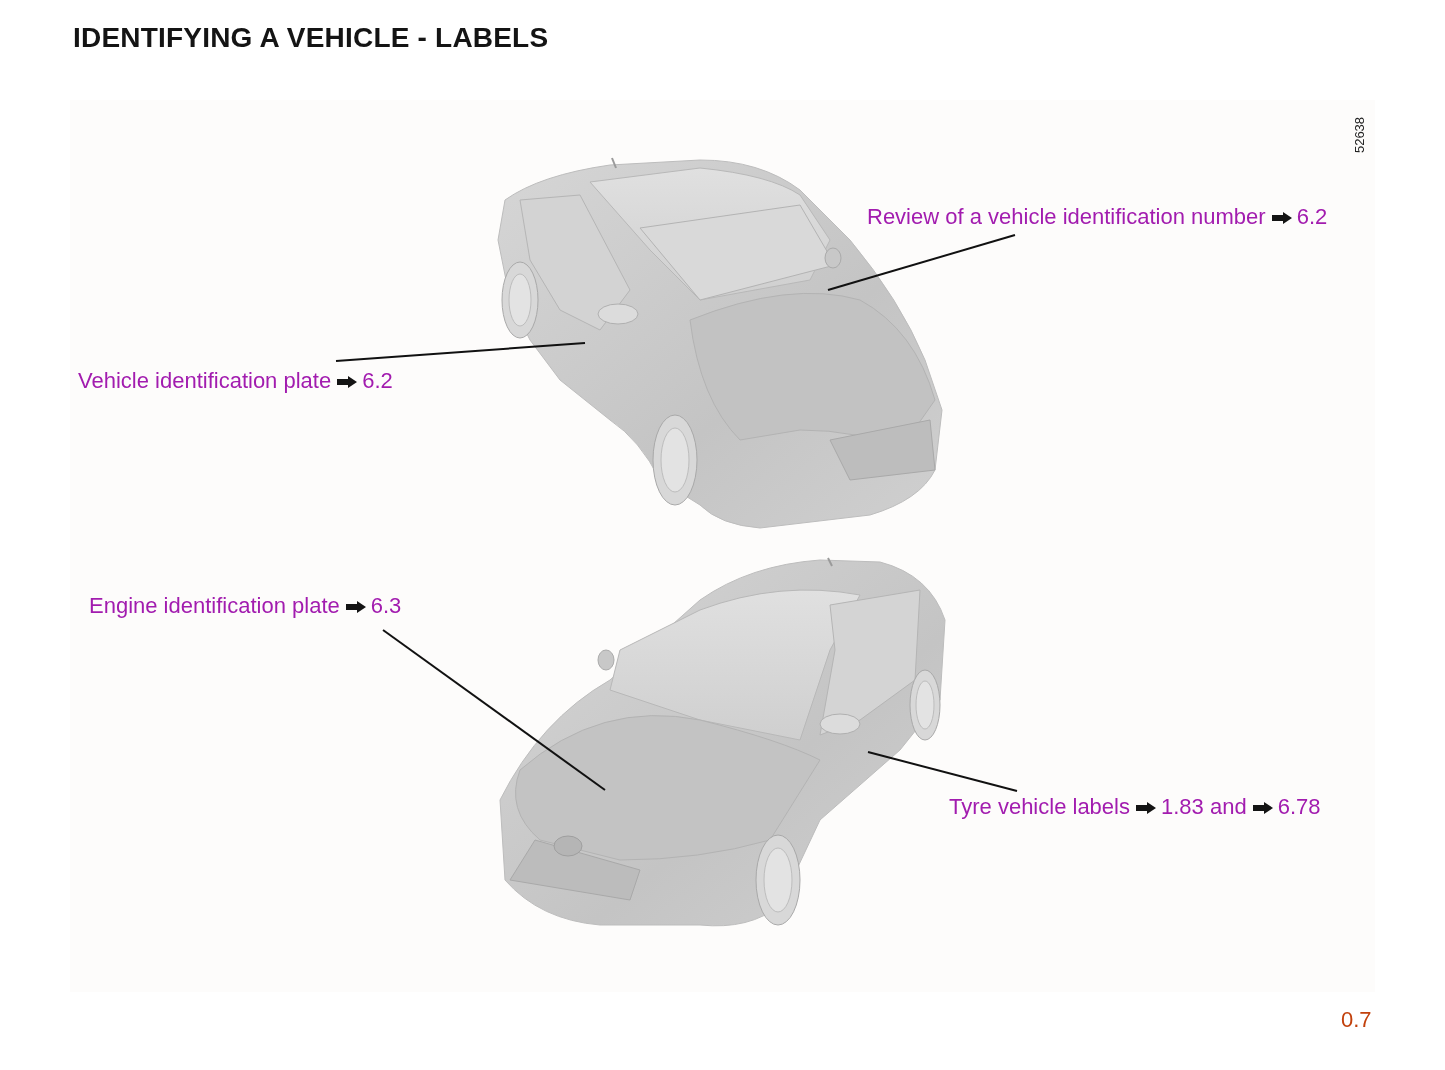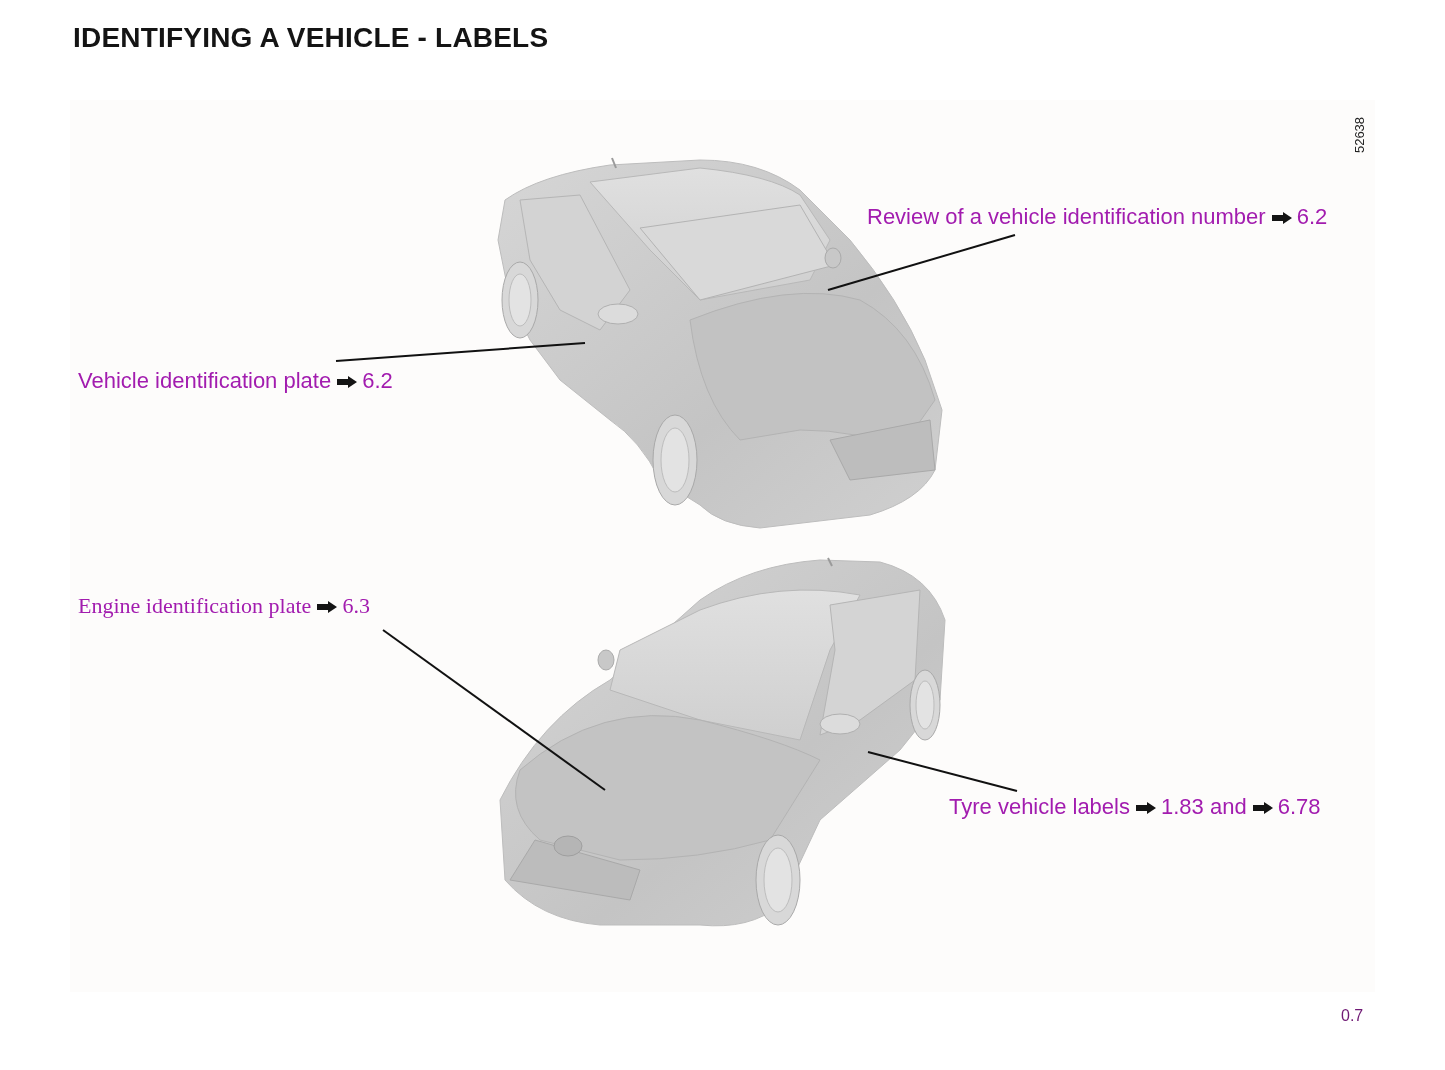--- a/index.html
+++ b/index.html
@@ -8,21 +8,21 @@
     .page-title { position: absolute; left: 73px; top: 22px; margin: 0;
                   font-family: "Liberation Sans", sans-serif; font-weight: 700;
                   font-size: 28px; letter-spacing: 0.2px; color: #141414; }
     .figure { position: absolute; left: 70px; top: 100px; width: 1305px; height: 892px;
               background: #fdfcfb; }
     .figure-id { position: absolute; left: 1338px; top: 128px; width: 44px; height: 14px;
                  transform: rotate(-90deg); transform-origin: center; font-size: 13px;
                  color: #222; text-align: center; line-height: 14px; }
     .callout { position: absolute; font-size: 22px; color: #a21caf; white-space: nowrap; line-height: 24px; }
     .callout .arrow { display: inline-block; width: 22px; height: 14px; vertical-align: -1px; margin: 0 4px 0 5px; }
-    .page-number { position: absolute; left: 1341px; top: 1007px; font-size: 16px; color: #701a75; }
+    .page-number { position: absolute; left: 1341px; top: 1007px; font-size: 22px; color: #c2410c; }
     svg.art { position: absolute; left: 0; top: 0; }
   </style>
 </head>
 <body>
 
 <h1 class="page-title">IDENTIFYING A VEHICLE - LABELS</h1>
 
 <div class="figure"></div>
 
 <div class="figure-id">52638</div>
@@ -85,21 +85,21 @@
       <path d="M1 4 H12 V1 L21 7 L12 13 V10 H1 Z" fill="#141414"></path>
     </svg><span>6.2</span>
 </div>
 
 <div class="callout" style="left:72px; top:369px;margin-left:6px;">
   <span>Vehicle identification plate</span><svg class="arrow" viewBox="0 0 22 14">
       <path d="M1 4 H12 V1 L21 7 L12 13 V10 H1 Z" fill="#141414"></path>
     </svg><span>6.2</span>
 </div>
 
-<div class="callout" style="left:78px; top:594px;font-family:Liberation Serif, serif;">
+<div class="callout" style="left:89px; top:594px;">
   <span>Engine identification plate</span><svg class="arrow" viewBox="0 0 22 14">
       <path d="M1 4 H12 V1 L21 7 L12 13 V10 H1 Z" fill="#141414"></path>
     </svg><span>6.3</span>
 </div>
 
 <div class="callout" style="left:949px; top:795px;">
   <span>Tyre vehicle labels</span><svg class="arrow" viewBox="0 0 22 14">
       <path d="M1 4 H12 V1 L21 7 L12 13 V10 H1 Z" fill="#141414"></path>
     </svg><span>1.83</span>
   <span>and</span><svg class="arrow" viewBox="0 0 22 14">

